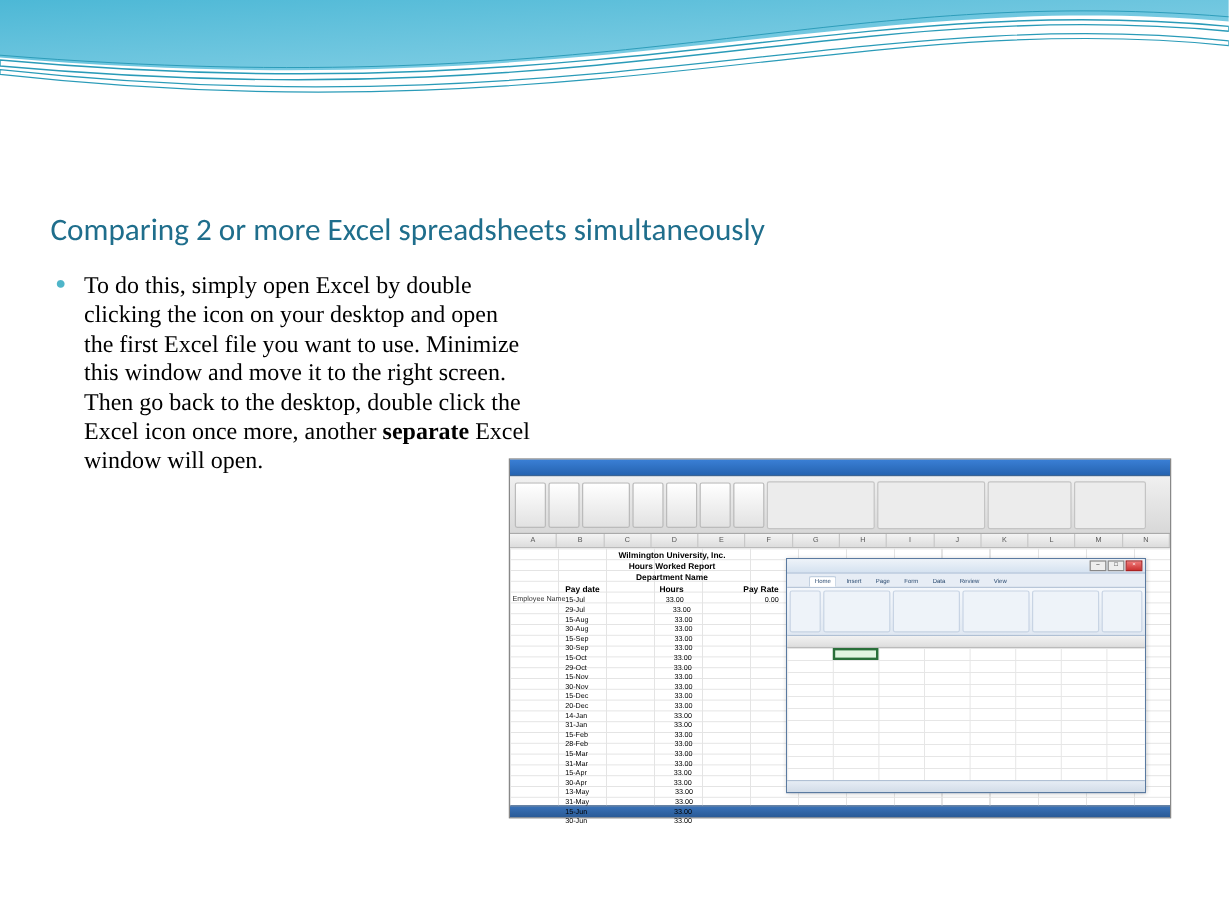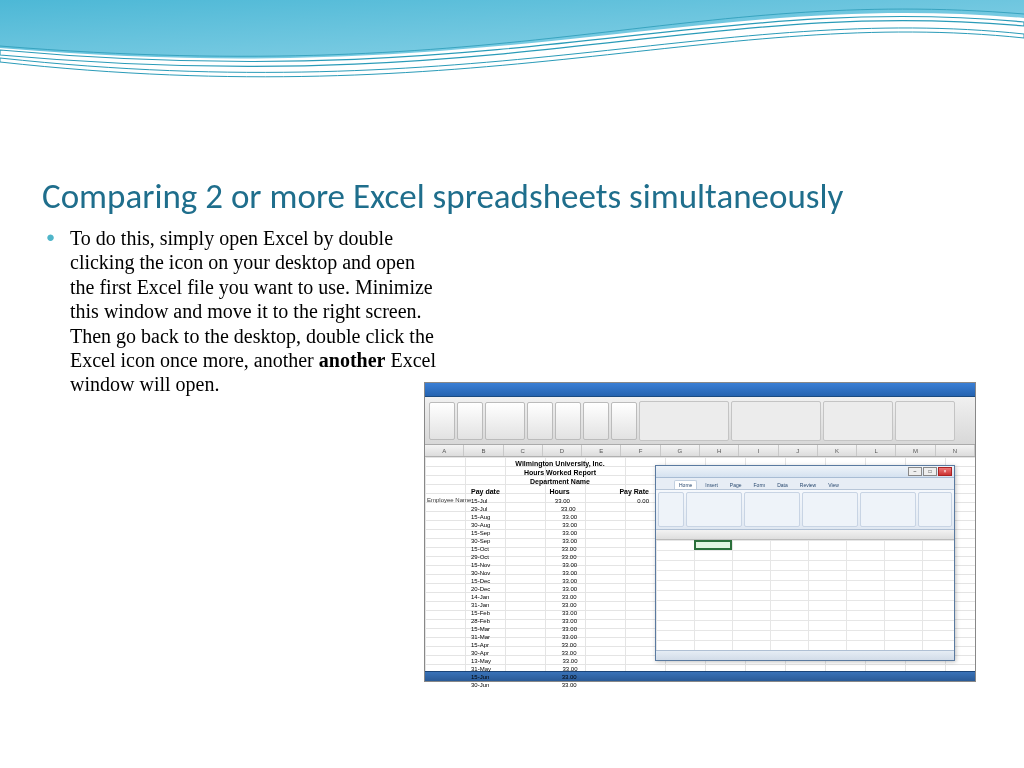--- a/index.html
+++ b/index.html
@@ -16,21 +16,21 @@
     top: 0; left: 0;
     width: 1024px;
     height: 160px;
     pointer-events: none;
   }
   .title {
     position: absolute;
     top: 175px;
     left: 42px;
     font-family: Calibri, Arial, sans-serif;
-    font-size: 35px;
+    font-size: 26px;
     font-weight: 400;
     color: #1F6E8C;
     text-align: center;
   }
   .content {
     position: absolute;
     top: 226px;
     left: 42px;
     width: 400px;
   }
@@ -241,21 +241,21 @@
   <path d="M0,50 C500,95 700,-8 1024,22 L1024,26 C700,-4 500,100 0,55 Z" fill="none" stroke="#2a9bb8" stroke-width="1.2"></path>
   <path d="M0,58 C480,110 720,2 1024,34 L1024,38 C720,6 480,115 0,62 Z" fill="none" stroke="#2a9bb8" stroke-width="1"></path>
   <path d="M0,46 C520,88 680,-14 1024,14" fill="none" stroke="#2a9bb8" stroke-width="0.8"></path>
 </svg>
 
 <h1 class="title">Comparing 2 or more Excel spreadsheets simultaneously</h1>
 
 <div class="content">
   <ul>
     <li>
-      <span>To do this, simply open Excel by double clicking the icon on your desktop and open the first Excel file you want to use. Minimize this window and move it to the right screen. Then go back to the desktop, double click the Excel icon once more, another </span><strong>another</strong><span> Excel window will open.</span>
+      <span>To do this, simply open Excel by double clicking the icon on your desktop and open the first Excel file you want to use. Minimize this window and move it to the right screen. Then go back to the desktop, double click the Excel icon once more, another </span><strong>separate</strong><span> Excel window will open.</span>
     </li>
   </ul>
 </div>
 
 <div class="excel-shot">
   <div class="excel-titlebar"></div>
   <div class="excel-ribbon">
     <div class="rib-icon"></div>
     <div class="rib-icon"></div>
     <div class="rib-icon w"></div>

